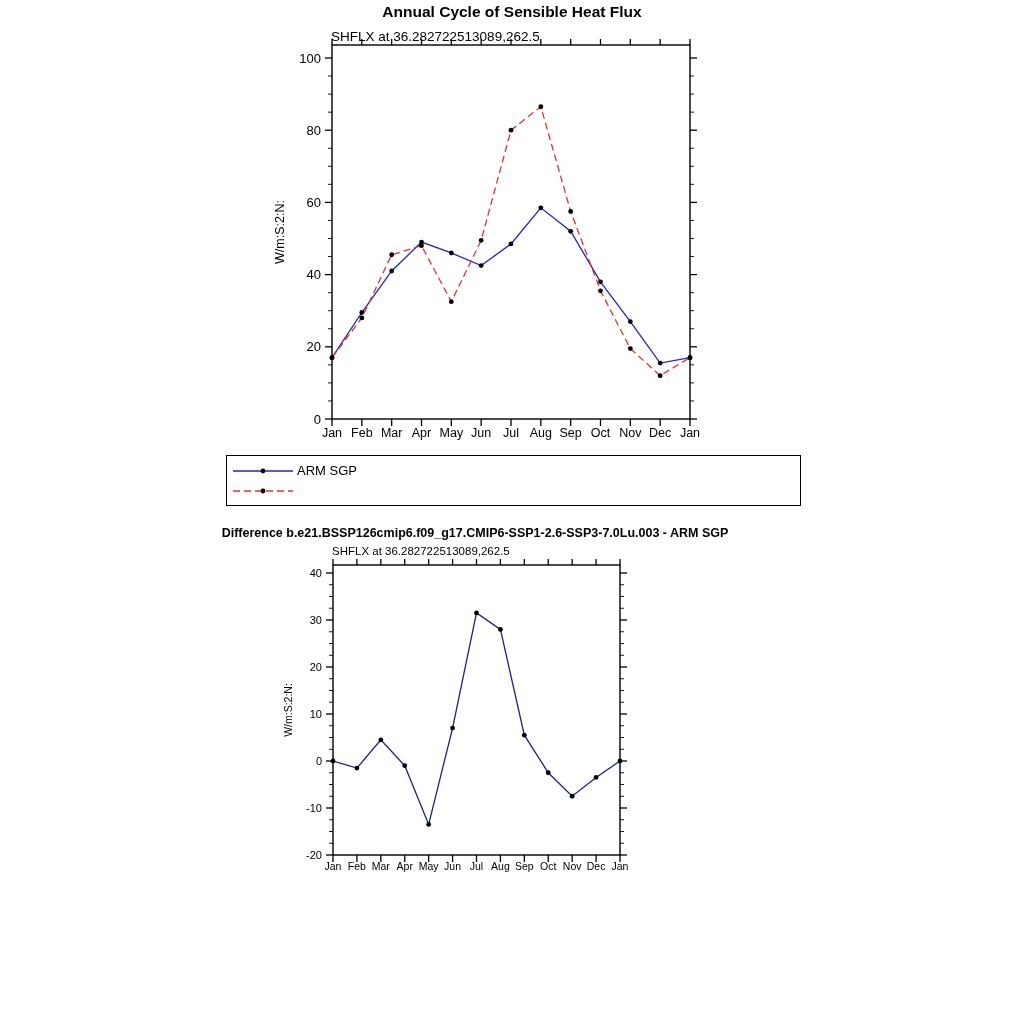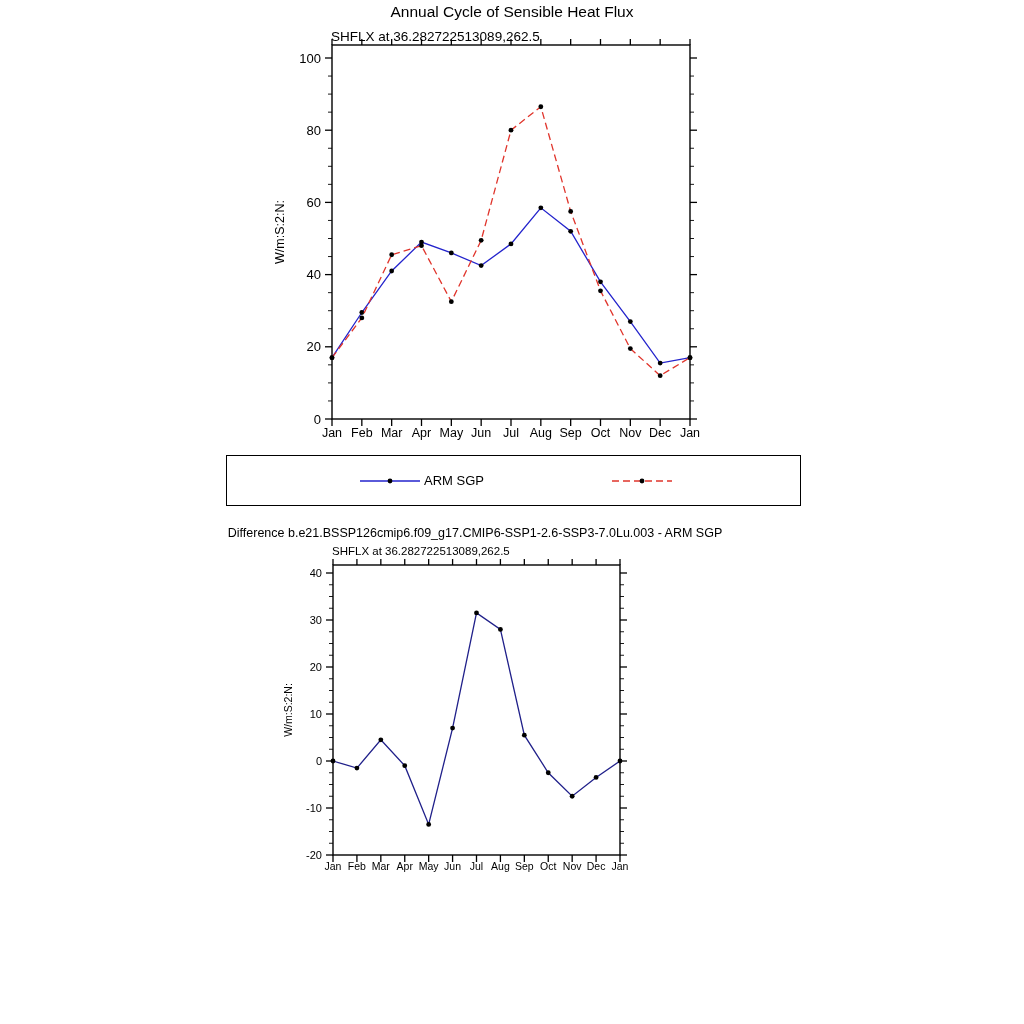--- a/index.html
+++ b/index.html
@@ -1,25 +1,25 @@
 <!DOCTYPE html>
 <html><head>
 <meta charset="utf-8">
 <style>
   html,body{margin:0;padding:0;background:#fff}
   .canvas{position:relative;width:1024px;height:1024px;background:#fff;
           font-family:"Liberation Sans",sans-serif;color:#000;overflow:hidden}
   .abs{position:absolute}
-  .main-title{left:0;top:3px;width:1024px;text-align:center;font-size:15.5px;font-weight:normal}
+  .main-title{left:0;top:3px;width:1024px;text-align:center;font-size:15.5px;font-weight:bold}
   .subtitle-top{left:331px;top:29px;font-size:13.5px}
   .legend{left:226px;top:455px;width:575px;height:51px;border:1px solid #000;box-sizing:border-box;
-          display:flex;flex-direction:row;justify-content:space-evenly;padding-left:5px;background:#fff}
+          display:flex;flex-direction:column;justify-content:space-evenly;padding-left:5px;background:#fff}
   .legend-row{display:flex;align-items:center;gap:3px;font-size:13px;white-space:nowrap}
   .legend-label{line-height:14px}
-  .diff-title{left:0;top:526px;width:950px;text-align:center;font-size:12.5px;font-weight:normal}
+  .diff-title{left:0;top:526px;width:950px;text-align:center;font-size:12.5px;font-weight:bold}
   .subtitle-bottom{left:332px;top:545px;font-size:11.5px}
   svg.plots{position:absolute;left:0;top:0}
   svg text{fill:#000;font-family:"Liberation Sans",sans-serif}
 </style>
 </head>
 <body>
 
 <div class="canvas">
 
   <div class="abs main-title">Annual Cycle of Sensible Heat Flux</div>

